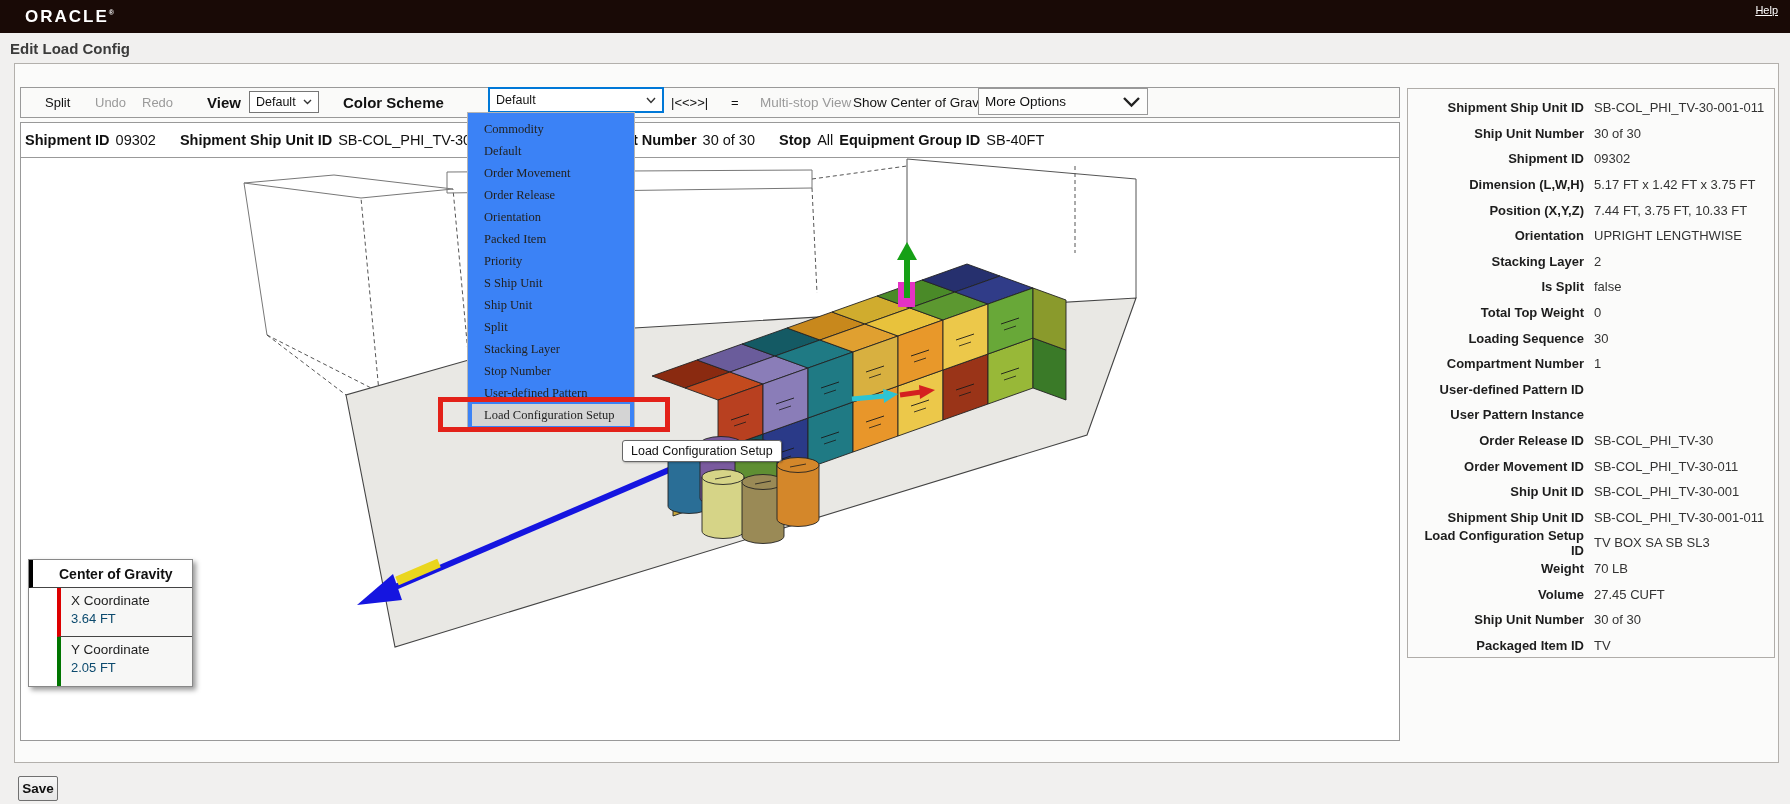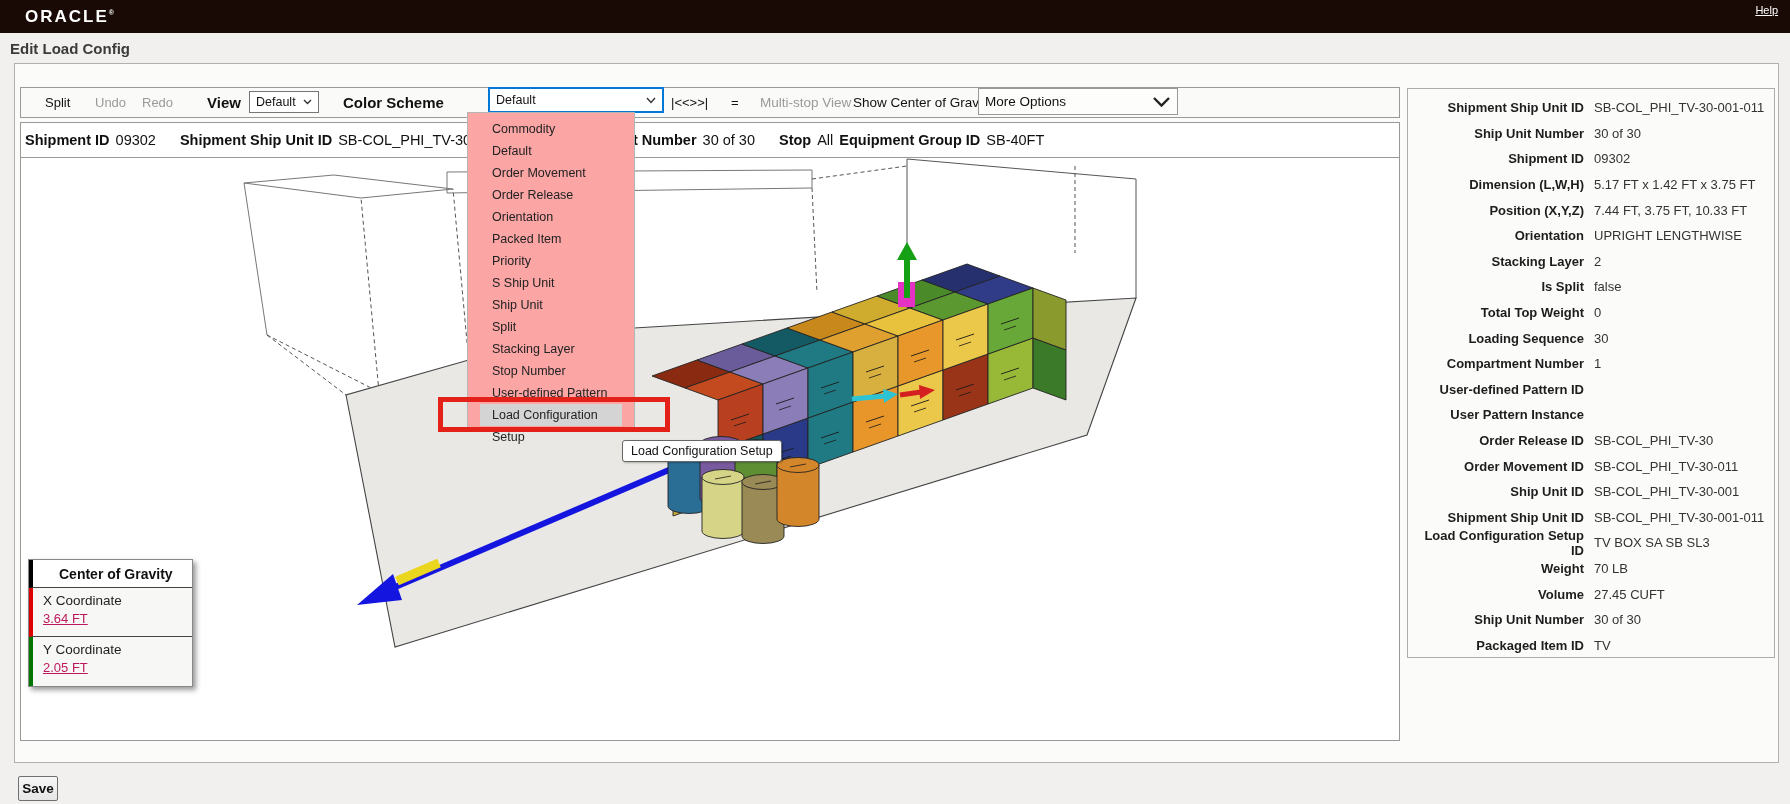--- a/index.html
+++ b/index.html
@@ -20,45 +20,45 @@
   .toolbar { position:absolute; left:20px; top:87px; width:1380px; height:31px; background:#fafaf9; border:1px solid #999; }
   .toolbar > * { position:absolute; top:0; height:29px; line-height:29px; white-space:nowrap; }
   .tb-btn { font-size:13px; color:#111; cursor:pointer; }
   .tb-btn.disabled { color:#9a9a9a; cursor:default; }
   .tb-label { font-size:15px; font-weight:bold; color:#111; }
   .mini-select { border:1px solid #767676; background:#fff; font-size:12.5px; color:#111;
     display:flex; align-items:center; justify-content:space-between; padding:0 6px; cursor:pointer; }
   .cs-select { border:2px solid #0078d7; }
   .mo-select { border:1px solid #999; background:#fdfdfc; font-size:13.5px; }
   
-  .menu { position:absolute; left:467px; top:112px; width:168px; background:#fca5a5; border:1px solid #b5b5b5; padding:5px 12px; z-index:50; }
+  .menu { position:absolute; left:467px; top:112px; width:168px; background:#3b82f6; border:1px solid #b5b5b5; padding:5px 4px; z-index:50;font-family:Liberation Serif, serif; }
   .menu-item { height:22px; line-height:22px; padding-left:12px; font-size:12.5px; color:#222; cursor:pointer; }
   .menu-item.hl { background:#d4d4d4; }
   .redbox { position:absolute; left:438px; top:397px; width:232px; height:35px; border:5px solid #e32119; z-index:60; }
   .tooltip { position:absolute; left:622px; top:440px; height:22px; line-height:20px; background:#fff; border:1px solid #666;
     border-radius:3px; padding:0 8px; font-size:12.5px; color:#111; z-index:70; white-space:nowrap; box-shadow:1px 1px 2px rgba(0,0,0,.25); }
   
   .vizbox { position:absolute; left:20px; top:122px; width:1380px; height:619px; background:#fff; border:1px solid #999; }
   .infobar { position:absolute; left:0; top:0; width:1378px; height:35px; line-height:34px; border-bottom:1px solid #999; background:#fff; padding-left:4px; white-space:nowrap; }
   .info-item { font-size:14.5px; color:#111; }
   .info-item b { font-weight:bold; margin-right:6px; }
   .info-item:nth-child(2){ margin-left:24px; }
   .info-item:nth-child(3){ margin-left:46px; }
   .info-item:nth-child(4){ margin-left:24px; }
   .info-item:nth-child(5){ margin-left:6px; }
   #scene { position:absolute; left:0; top:35px; }
   
   .cogpanel { position:absolute; left:7px; top:436px; width:165px; background:#fff; border:1px solid #888;
     box-shadow:3px 3px 5px rgba(0,0,0,.4); z-index:20; }
   .cog-header { height:28px; line-height:28px; padding-left:26px; font-size:14px; font-weight:bold; color:#111;
     border-left:4px solid #000; border-bottom:1px solid #444; background:#fff; }
-  .cog-row { height:49px; background:#f7f7f6; border-bottom:1px solid #444; padding:5px 0 0 10px; }
+  .cog-row { height:49px; background:#f7f7f6; border-bottom:1px solid #444; padding:5px 0 0 10px;margin-left:28px; }
   .cog-row:last-child { border-bottom:none; }
   .cog-row .clabel { font-size:13.5px; color:#222; }
-  .cog-row .cvalue { font-size:13px; color:#be185d; margin-top:3px;text-decoration:underline; }
+  .cog-row .cvalue { font-size:13px; color:#0c4a6e; margin-top:3px; }
   
   .rightpanel { position:absolute; left:1407px; top:88px; width:368px; height:570px; background:#fbfbfa; border:1px solid #b0ada9; padding-top:6px; }
   .detail-row { display:flex; height:25.6px; align-items:center; }
   .dlabel { width:176px; text-align:right; font-size:13px; font-weight:bold; color:#1d1d1d; }
   .dvalue { margin-left:10px; font-size:13px; color:#333; white-space:nowrap; }
   
   .savebtn { position:absolute; left:18px; top:776px; width:40px; height:25px; background:linear-gradient(#f6f6f6,#e6e6e6);
     border:1px solid #707070; border-radius:2px; font-size:13.5px; font-weight:bold; color:#111; cursor:pointer; font-family:"Liberation Sans",sans-serif; }
   .chev { display:inline-block; }
 </style>
@@ -89,21 +89,21 @@
   <span class="mini-select cs-select" style="left:467px; top:-1px; width:176px; height:26px;">
     <span>Default</span>
     <svg class="chev" width="10" height="7" viewBox="0 0 10 7">
         <polyline points="1,1 5,5.5 9,1" fill="none" stroke="#333" stroke-width="1.4"></polyline>
       </svg>
   </span>
   <span class="tb-btn" style="left:650px">|&lt;&lt;&gt;&gt;|</span>
   <span class="tb-btn" style="left:710px">=</span>
   <span class="tb-btn disabled" style="left:739px; font-size:13.5px">Multi-stop View</span>
   <span class="tb-btn" style="left:832px; font-size:13.5px">Show Center of Gravity</span>
-  <span class="mini-select mo-select" style="left:957px; top:0px; width:200px; height:27px;">
+  <span class="mini-select mo-select" style="left:957px; top:0px; width:170px; height:27px;">
     <span>More Options</span>
     <svg class="chev" width="19" height="12" viewBox="0 0 19 12">
         <polyline points="2,2 9.5,9.5 17,2" fill="none" stroke="#222" stroke-width="2.4"></polyline>
       </svg>
   </span>
 </div>
 
 <div class="vizbox">
   <div class="infobar" id="infobar"><span class="info-item"><b>Shipment ID</b><span>09302</span></span><span class="info-item"><b>Shipment Ship Unit ID</b><span>SB-COL_PHI_TV-30-001-011</span></span><span class="info-item"><b>Ship Unit Number</b><span>30 of 30</span></span><span class="info-item"><b>Stop</b><span>All</span></span><span class="info-item"><b>Equipment Group ID</b><span>SB-40FT</span></span></div>
   <svg id="scene" width="1380" height="584" viewBox="20 157 1380 584">

